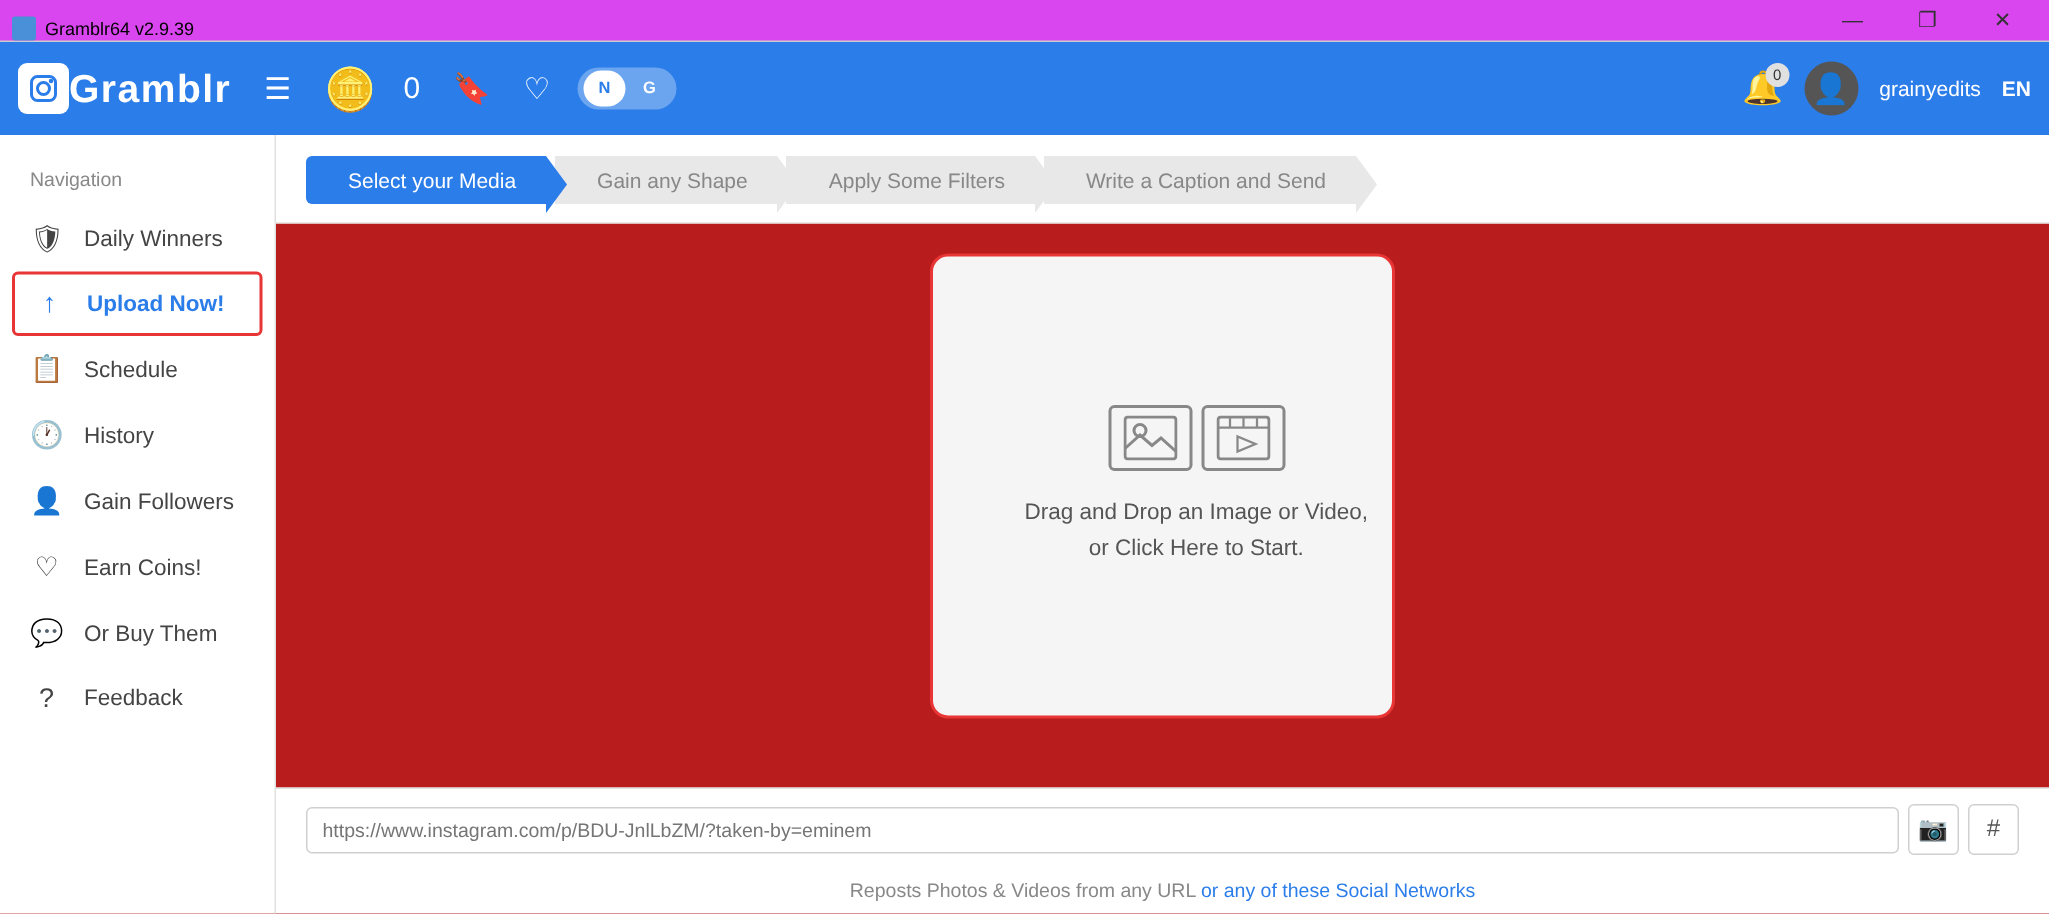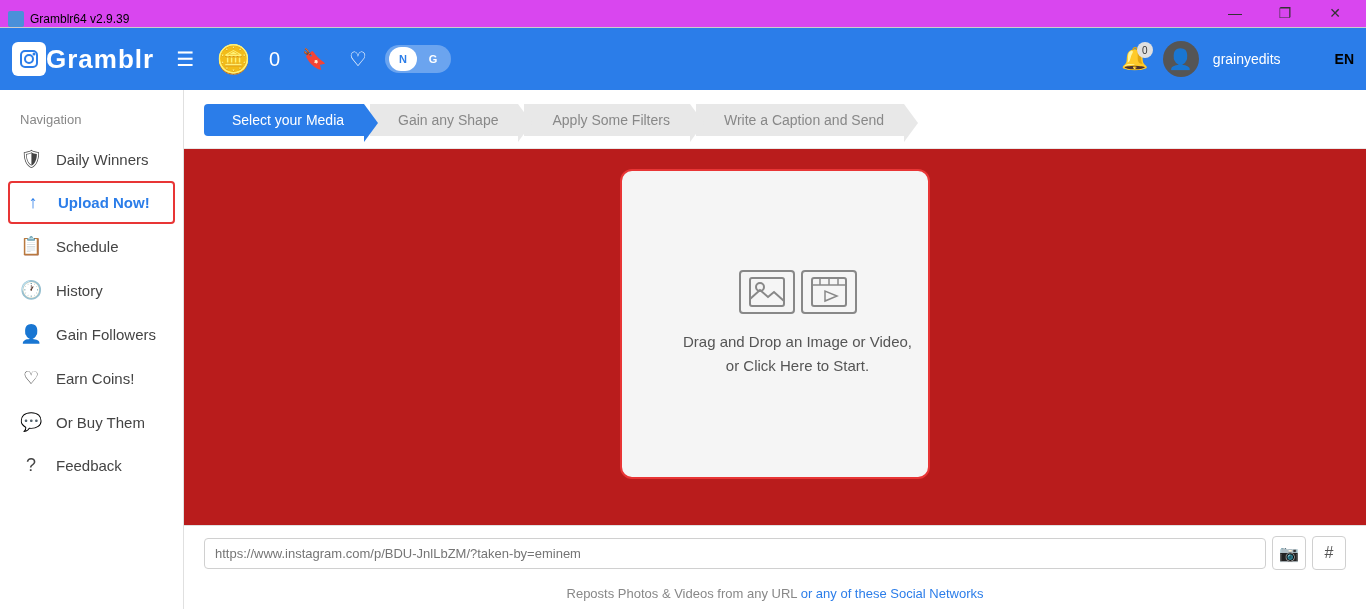--- a/index.html
+++ b/index.html
@@ -74,21 +74,21 @@
       position: absolute; top: -4px; right: -4px; background: #e0e0e0;
       border-radius: 50%; width: 16px; height: 16px; font-size: 10px;
       display: flex; align-items: center; justify-content: center; color: #333;
     }
     .header-avatar {
       width: 36px; height: 36px; border-radius: 50%; background: #555;
       overflow: hidden; display: flex; align-items: center; justify-content: center;
       font-size: 20px; cursor: pointer;
     }
     .header-username { color: white; font-size: 14px; cursor: pointer; }
-    .header-lang { color: #000000; font-size: 14px; font-weight: bold; cursor: pointer; margin-left: 40px; }
+    .header-lang { color: #ffffff; font-size: 14px; font-weight: bold; cursor: pointer; }
 
     
     .main-layout { display: flex; height: calc(609px - 28px - 62px); }
 
     
     .sidebar {
       width: 184px; background: white; border-right: 1px solid #e0e0e0;
       padding: 14px 0; flex-shrink: 0;
     }
     .sidebar-section-label {

